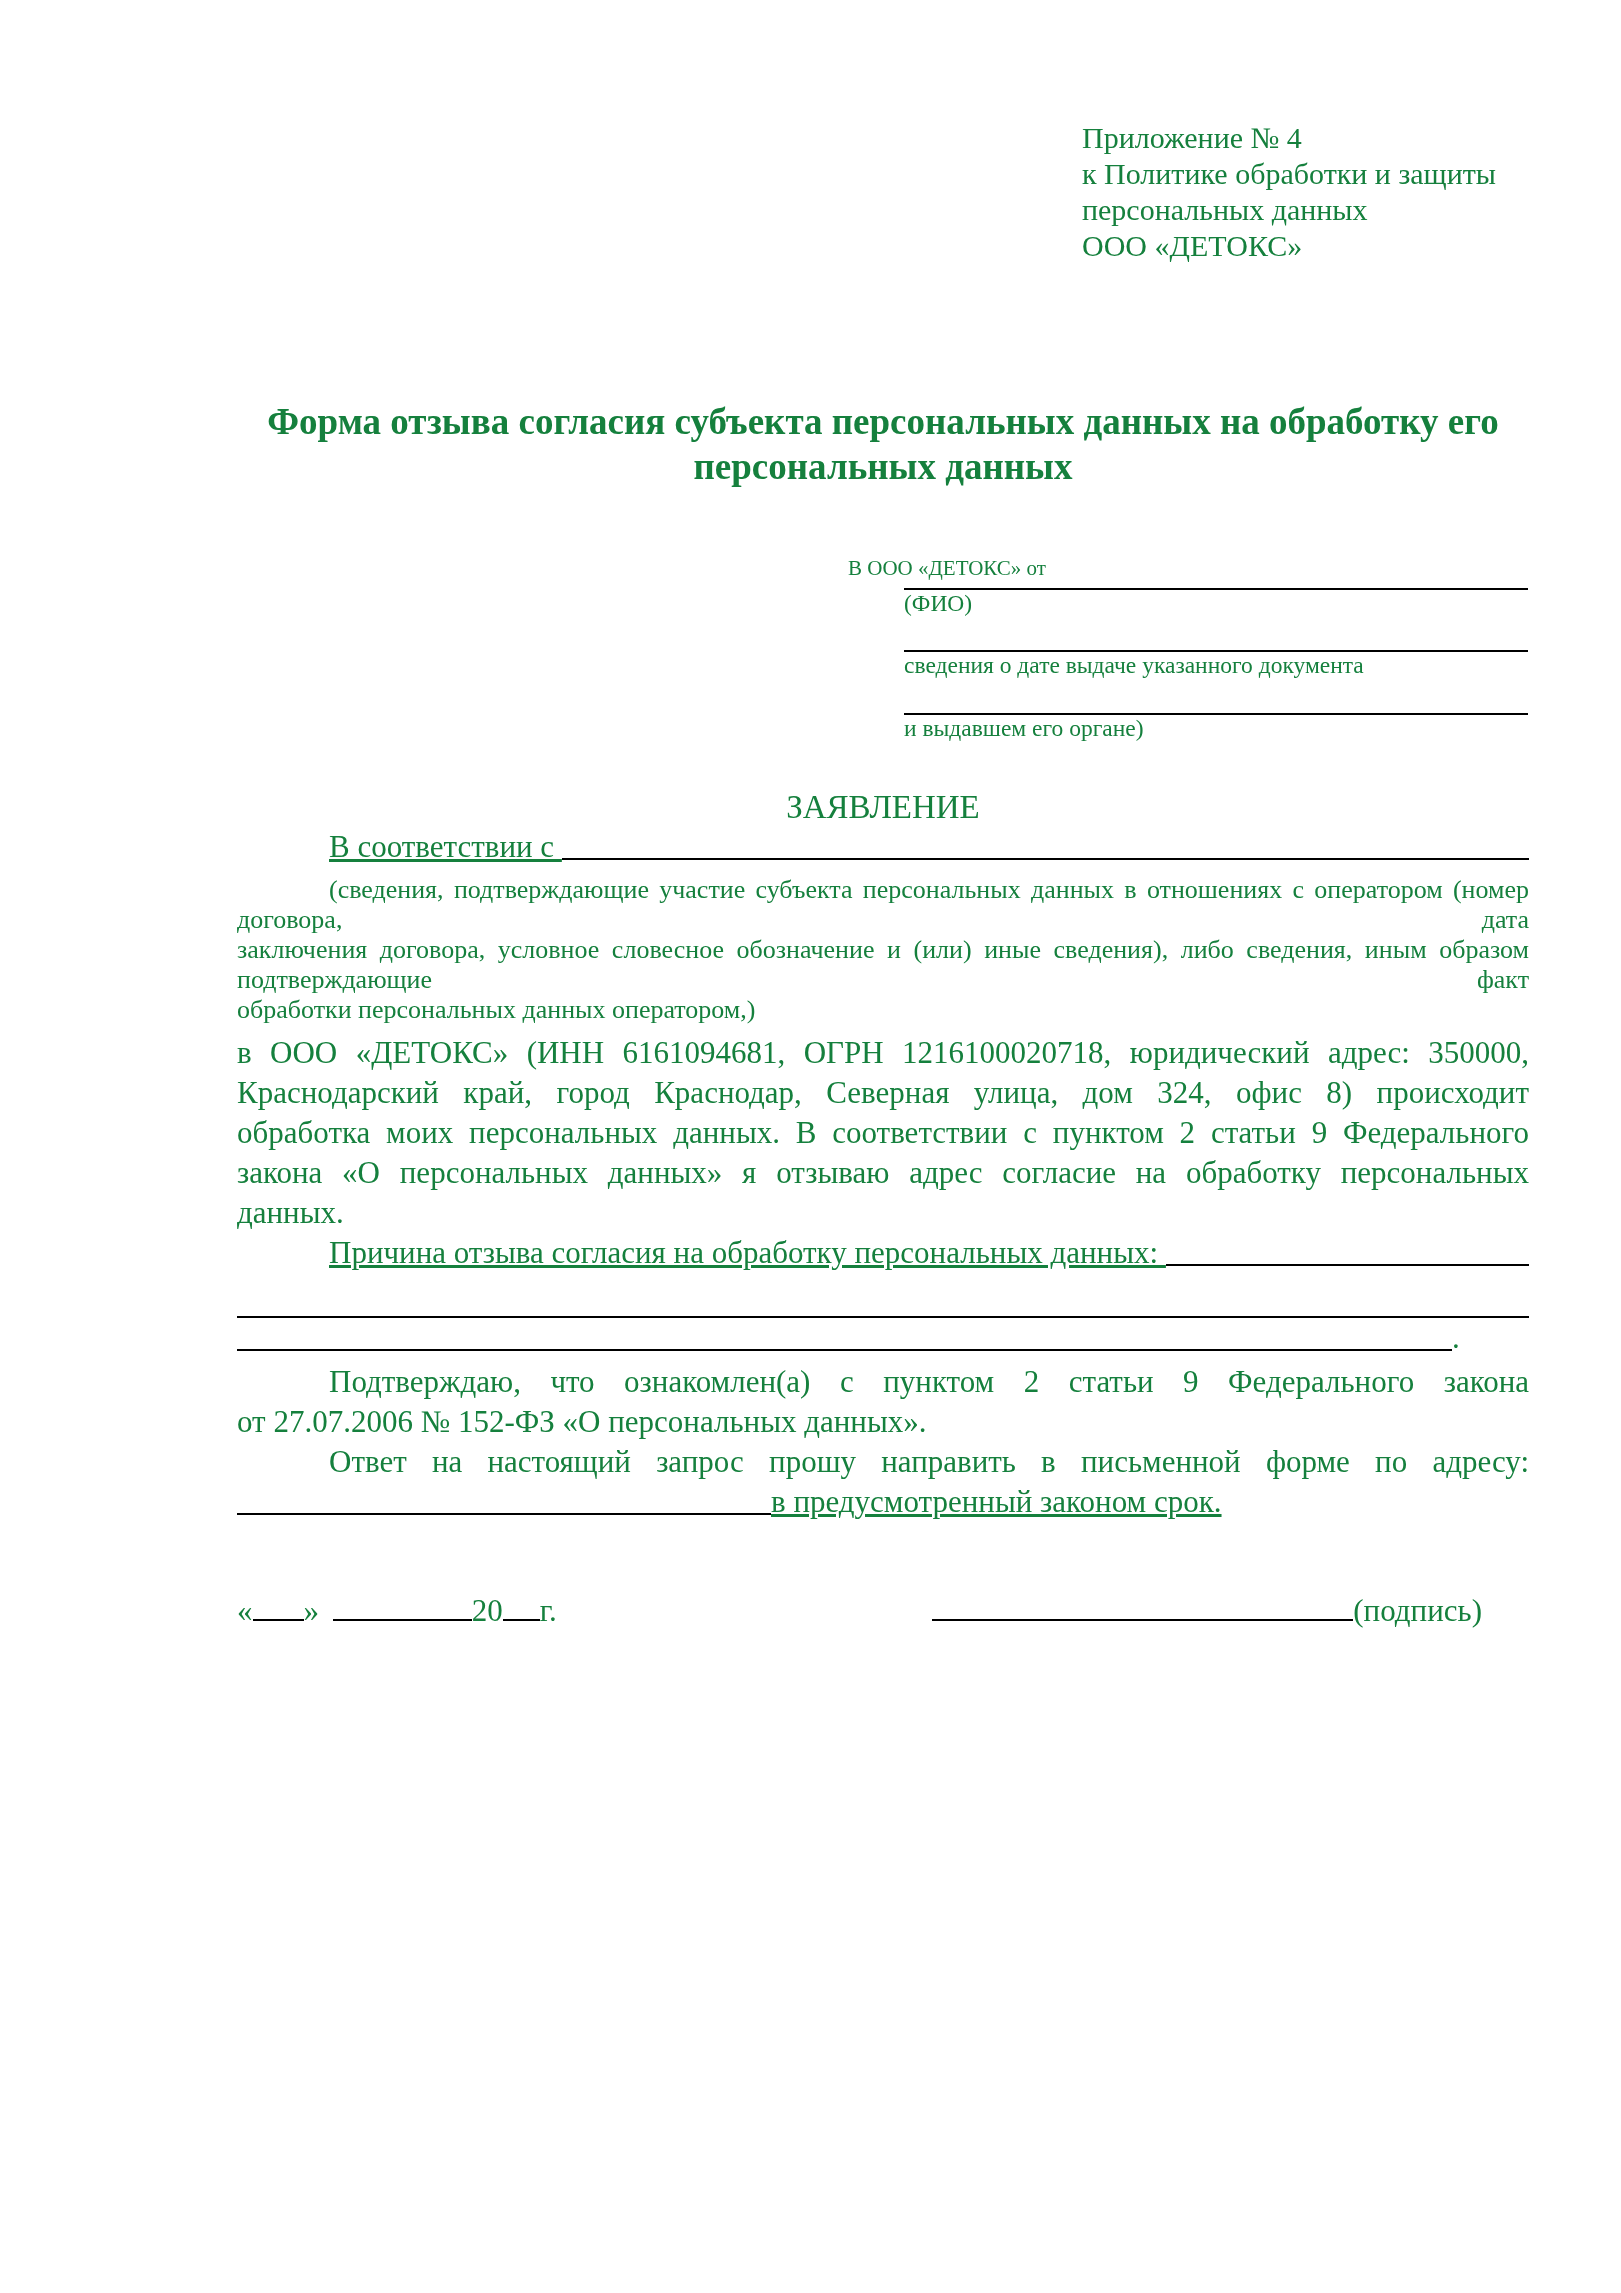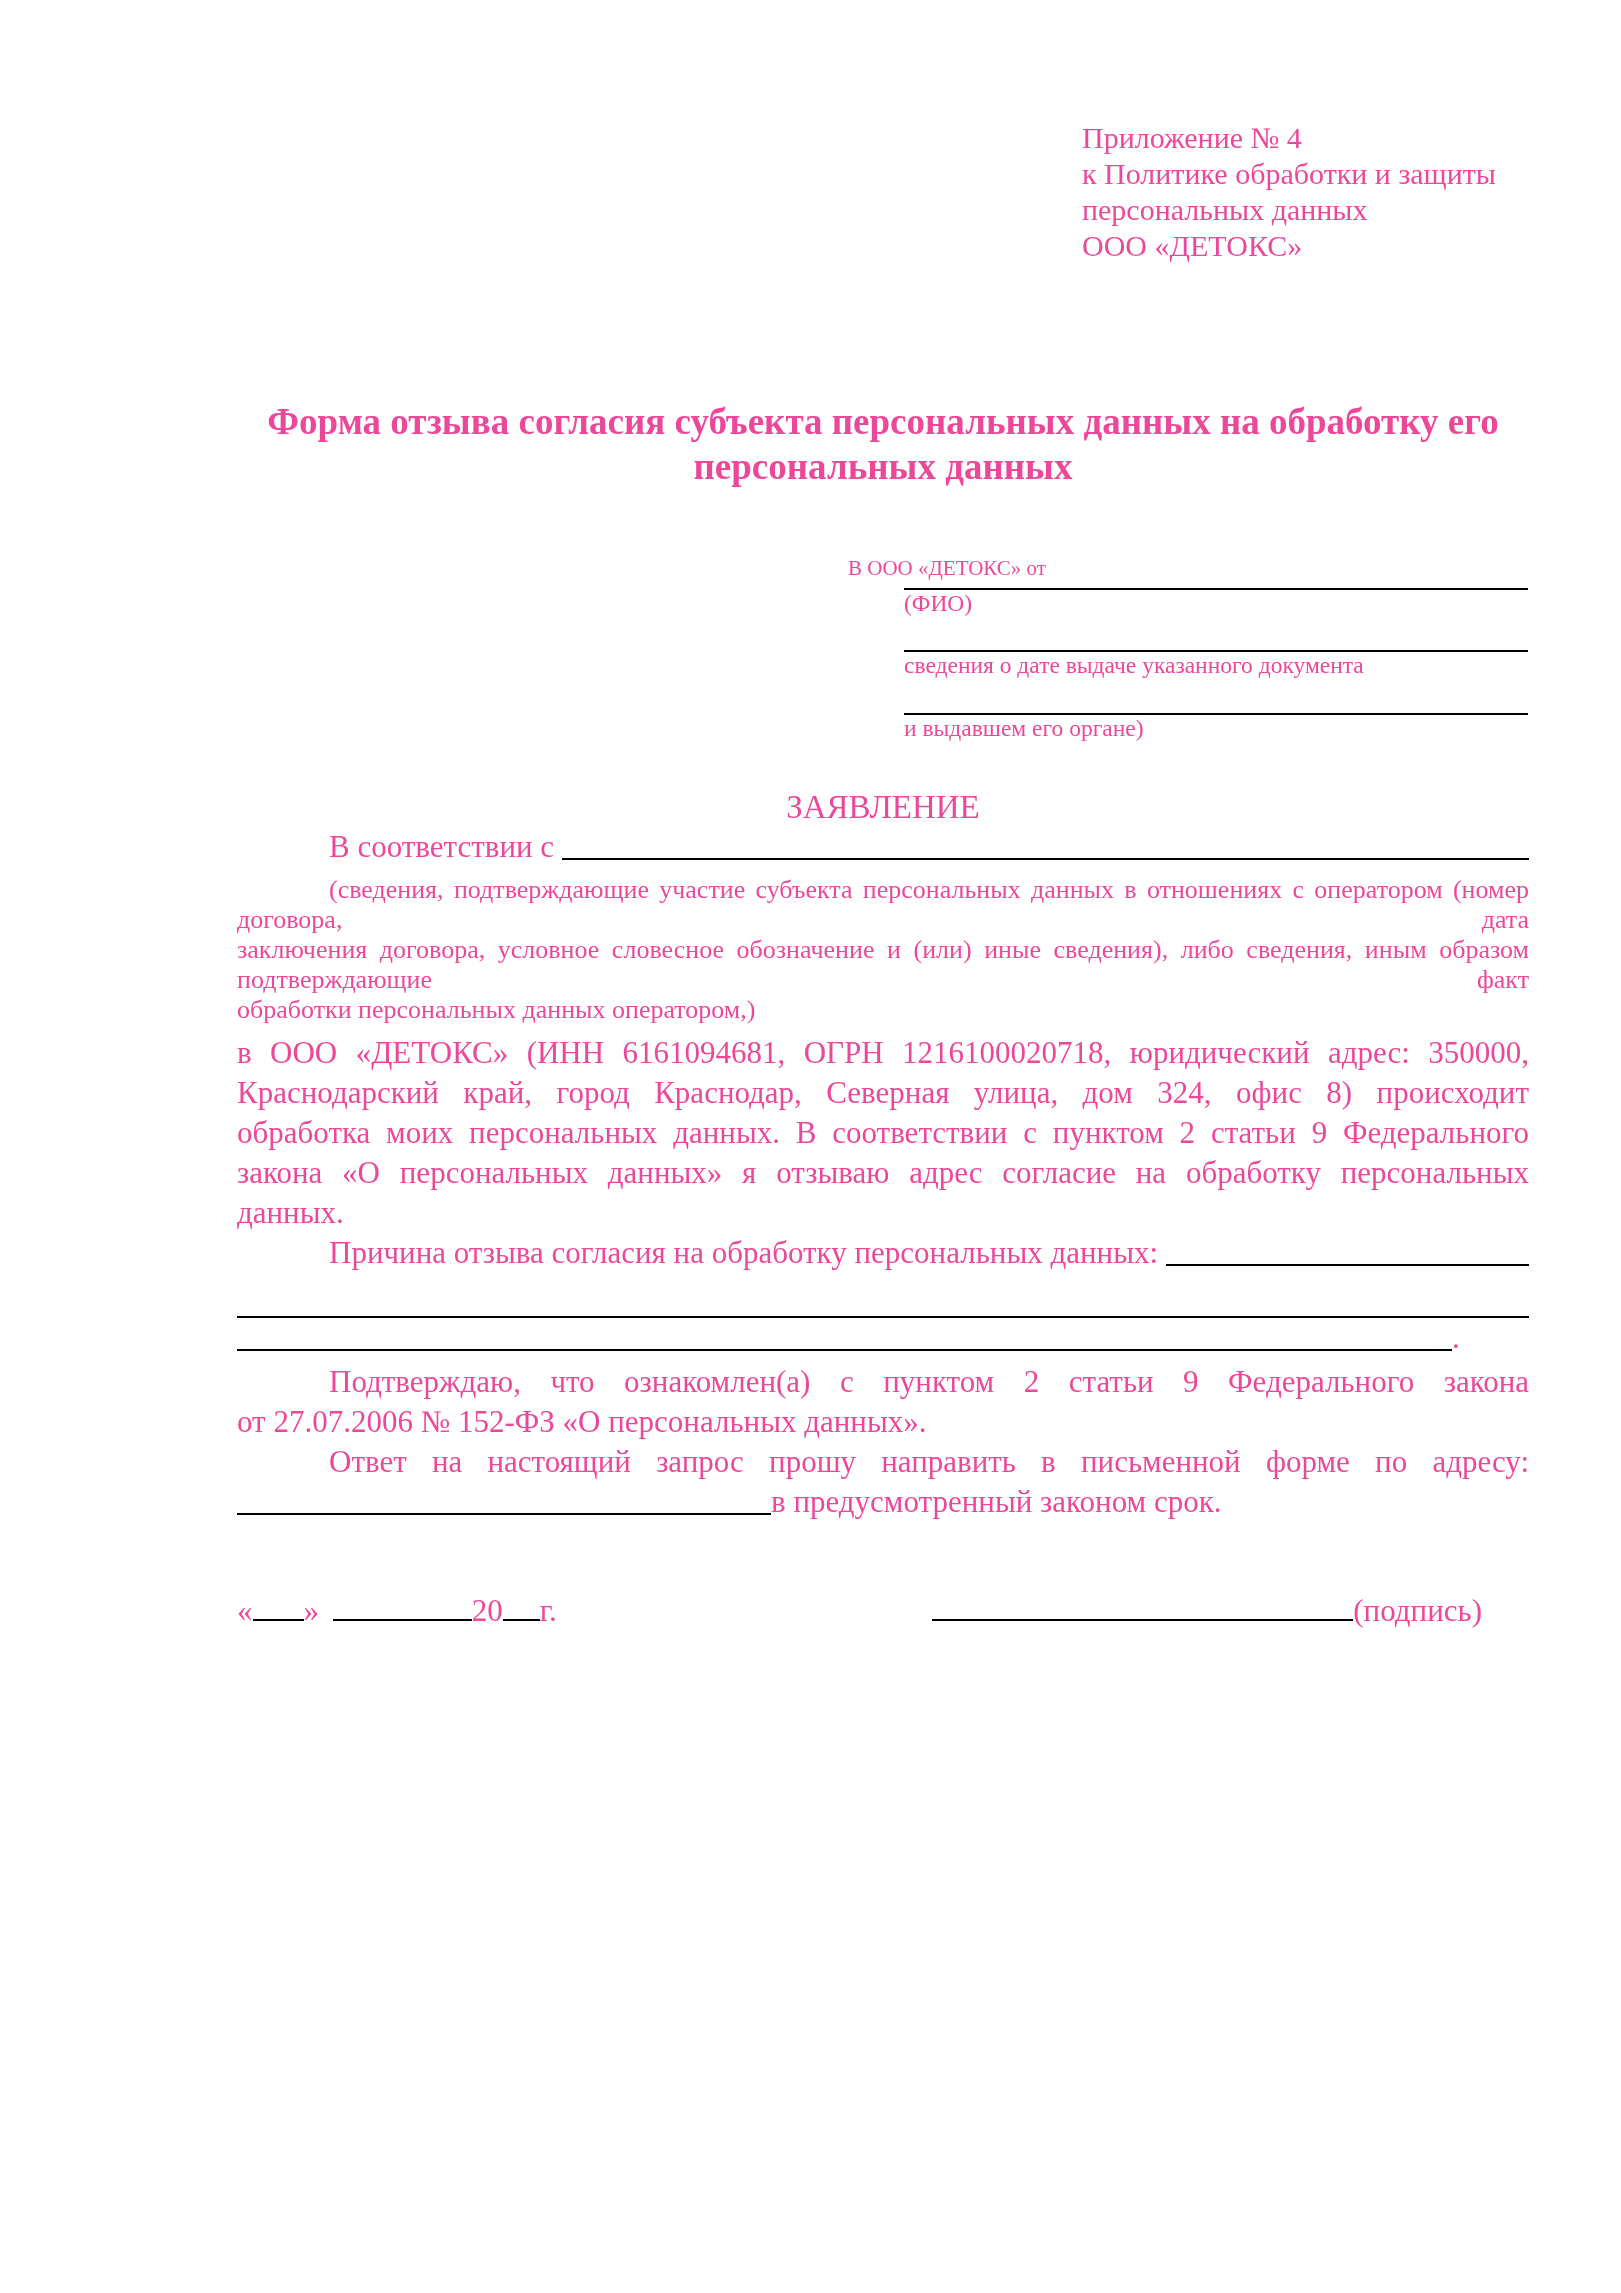--- a/index.html
+++ b/index.html
@@ -3,21 +3,21 @@
 <meta charset="utf-8">
 <style>
   * { margin: 0; padding: 0; box-sizing: border-box; }
   html, body { background: #ffffff; }
   .page {
     position: relative;
     width: 1621px;
     height: 2294px;
     margin: 0 auto;
     background: #ffffff;
-    color: #ec4899;
+    color: #15803d;
     font-family: "Liberation Serif", "DejaVu Serif", serif;
     font-size: 31px;
     line-height: 40px;
     padding: 120px 92px 0 237px;
     overflow: hidden;
   }
 
   
   .header-block { margin-left: 845px; font-size: 30px; line-height: 36px; }
 
@@ -33,21 +33,21 @@
   
   .addressee-intro { margin-top: 59px; margin-left: 611px; font-size: 21px; }
   .blank-group { margin-left: 667px; width: 624px; margin-bottom: 33px; }
   .blank-group:first-of-type { margin-top: 2px; }
   .blank-rule { height: 0; border-bottom: 2.9px solid #000; }
   .blank-caption { margin-top: 0; font-size: 23.5px; line-height: 27.4px; }
 
   .statement-heading { margin-top: 45px; text-align: center; font-size: 33px; }
 
   
-  .fillrow { display: flex; }
+  .fillrow { display: flex; text-decoration: underline; }
   .fillrow .txt { white-space: pre; }
   .fill { flex: 1 1 auto; border-bottom: 2.9px solid #000; margin-bottom: 6.9px; }
   .indent-pad { padding-left: 92px; }
 
   .fine-print { margin-top: 7.8px; font-size: 26px; line-height: 30px; }
   .fp-indent { text-indent: 92px; }
   .just { text-align: justify; text-align-last: justify; }
   .plain { text-align: left; }
 
   .body-par { margin-top: 8px; }

